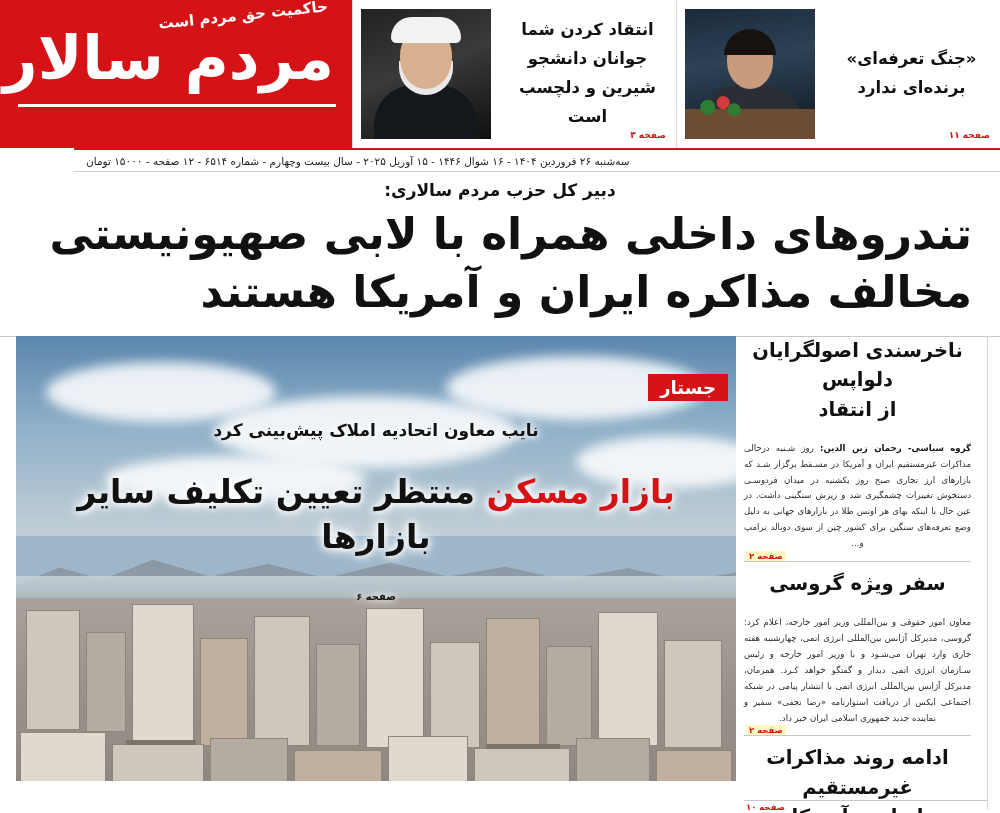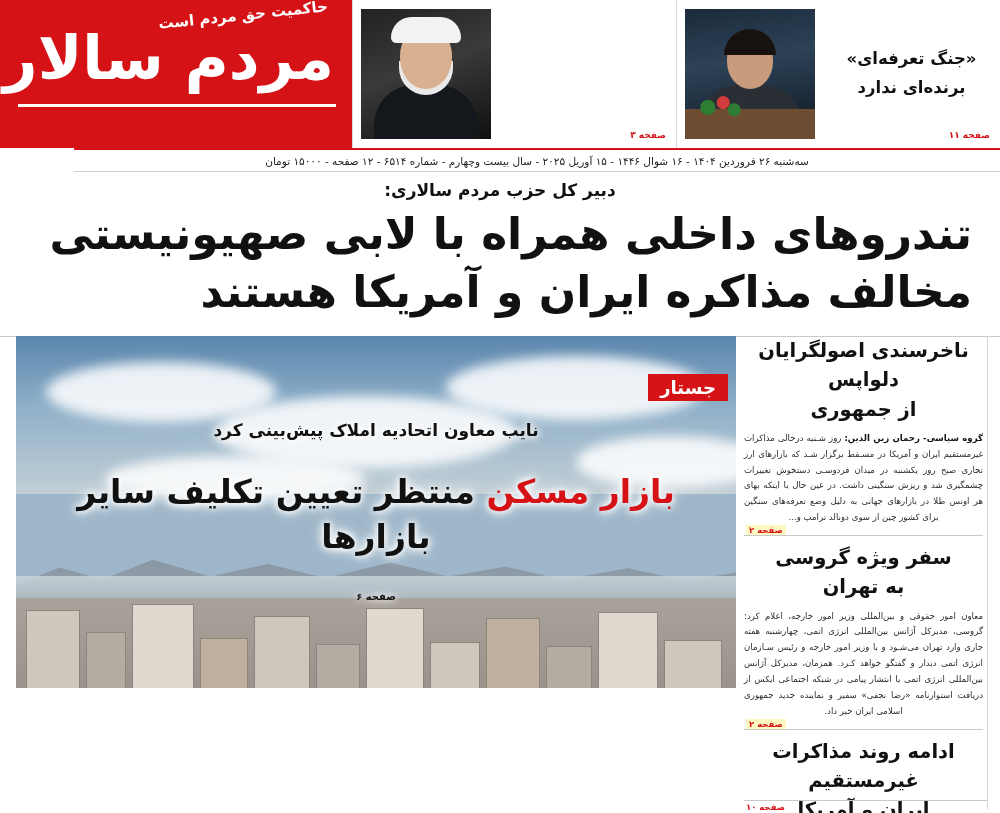--- a/index.html
+++ b/index.html
@@ -88,42 +88,42 @@
   .page-ref {
     position: absolute; bottom: 8px; font-size: 9px; color: #d51317;
     font-weight: bold;
   }
   .ref-right { right: 10px; }
 
   
   .datebar {
     position: absolute; top: 148px; right: 0; width: 926px; height: 24px;
     border-top: 2px solid #d51317; border-bottom: 1px solid #cfcfcf;
-    display: flex; align-items: center; justify-content: center;
+    display: flex; align-items: center; justify-content: flex-end;
     padding: 0 12px; font-size: 10.5px; color: #222;
   }
 
   
   .kicker {
     position: absolute; top: 180px; right: 0; width: 1000px;
     text-align: center; font-size: 17px; font-weight: bold; color: #111;
   }
   .lead-headline {
     position: absolute; top: 205px; right: 4px; width: 1000px;
     text-align: right; font-size: 44px; font-weight: bold; color: #111;
     line-height: 1.32; padding: 0 24px;
   }
   .lead-rule {
     position: absolute; top: 336px; right: 0; width: 1000px; height: 1px;
     background: #c9c9c9;
   }
 
   
   .main-photo {
-    position: absolute; left: 16px; top: 336px; width: 720px; height: 352px;
+    position: absolute; left: 16px; top: 336px; width: 720px; height: 445px;
     overflow: hidden; background: #9db6c9;
   }
   .sky {
     position: absolute; inset: 0 0 55% 0;
     background: linear-gradient(180deg,#5b86ad 0%,#8fb0c9 45%,#c3cfd6 100%);
   }
   .cloud {
     position: absolute; background: rgba(255,255,255,.85);
     border-radius: 50%; filter: blur(6px);
   }
@@ -177,29 +177,29 @@
   }
   .photo-ref {
     position: absolute; right: 740px; top: 338px;
     font-size: 9px; color: #d51317; font-weight: bold;
     writing-mode: vertical-rl;
   }
 
   
   .news-col {
     position: absolute; left: 744px; top: 336px; width: 244px; height: 474px;
-    direction: rtl; border-right: 1px solid #d6d6d6; padding-right: 4px;
+    direction: rtl; border-right: 1px solid #d6d6d6; padding-right: 16px;
   }
   .news-item { margin-bottom: 6px; }
   .news-title {
     font-size: 19.5px; font-weight: bold; color: #111; line-height: 1.5;
     text-align: center; padding: 0 2px;
   }
   .news-body {
-    margin-top: 7px; font-size: 8.6px; line-height: 1.85; color: #2b2b2b;
+    margin-top: 17px; font-size: 8.6px; line-height: 1.85; color: #2b2b2b;
     text-align: justify; text-align-last: center;
   }
   .news-body b { color: #111; }
   .news-rule {
     position: relative; height: 1px; background: #c9c9c9; margin: 9px 0 7px 0;
   }
   .news-rule span {
     position: absolute; left: 2px; top: -10px; font-size: 8.5px;
     color: #d51317; font-weight: bold; background: #fef9c3; padding: 0 3px;
   }
@@ -225,20 +225,21 @@
       <div class="logo-underline"></div>
     </div>
 
     <div class="teaser teaser-a">
       <div class="teaser-photo">
         <div class="body-sh"></div>
         <div class="beard"></div>
         <div class="face face2"></div>
         <div class="turban"></div>
       </div>
+      <div class="teaser-text">انتقاد کردن شما جوانان دانشجو شیرین و دلچسب است</div>
       <div class="page-ref ref-right">صفحه ۳</div>
     </div>
 
     <div class="teaser teaser-b">
       <div class="teaser-photo photo-b">
         <div class="body-sh body-b"></div>
         <div class="face"></div>
         <div class="hair"></div>
         <div class="podium"></div>
         <div class="flowers"></div>
@@ -310,35 +311,34 @@
       </div>
       <div class="pc-page">صفحه ۶</div>
     </div>
   </div>
 
   <div class="news-col">
 
     <div class="news-item">
       <div class="news-title">
         <div>ناخرسندی اصولگرایان دلواپس</div>
-        <div>از جمهوری</div>
+        <div>از انتقاد</div>
       </div>
       <div class="news-body">
         <b>گروه سیاسی- رحمان زین الدین:</b>
         <span>روز شـنبه درحالی مذاکرات غیرمستقیم ایران و آمریکا در مسـقط برگزار شـد که بازارهای ارز تجاری صبح روز یکشنبه در میدان فردوسـی دستخوش تغییرات چشمگیری شد و ریزش سنگینی داشت. در عین حال با اینکه بهای هر اونس طلا در بازارهای جهانی به دلیل وضع تعرفه‌های سنگین برای کشور چین از سوی دونالد ترامپ و...</span>
       </div>
     </div>
     <div class="news-rule">
       <span>صفحه ۲</span>
     </div>
 
     <div class="news-item">
       <div class="news-title">
         <div>سفر ویژه گروسی</div>
-        <div>به تهران</div>
       </div>
       <div class="news-body">
         <b></b>
         <span>معاون امور حقوقی و بین‌المللی وزیر امور خارجه، اعلام کرد: گروسی، مدیرکل آژانس بین‌المللی انرژی اتمی، چهارشنبه هفته جاری وارد تهران می‌شـود و با وزیر امور خارجه و رئیس سـازمان انرژی اتمی دیدار و گفتگو خواهد کـرد. همزمان، مدیرکل آژانس بین‌المللی انرژی اتمی با انتشار پیامی در شبکه اجتماعی ایکس از دریافت استوارنامه «رضا نجفی» سفیر و نماینده جدید جمهوری اسلامی ایران خبر داد.</span>
       </div>
     </div>
     <div class="news-rule">
       <span>صفحه ۲</span>
     </div>
 

